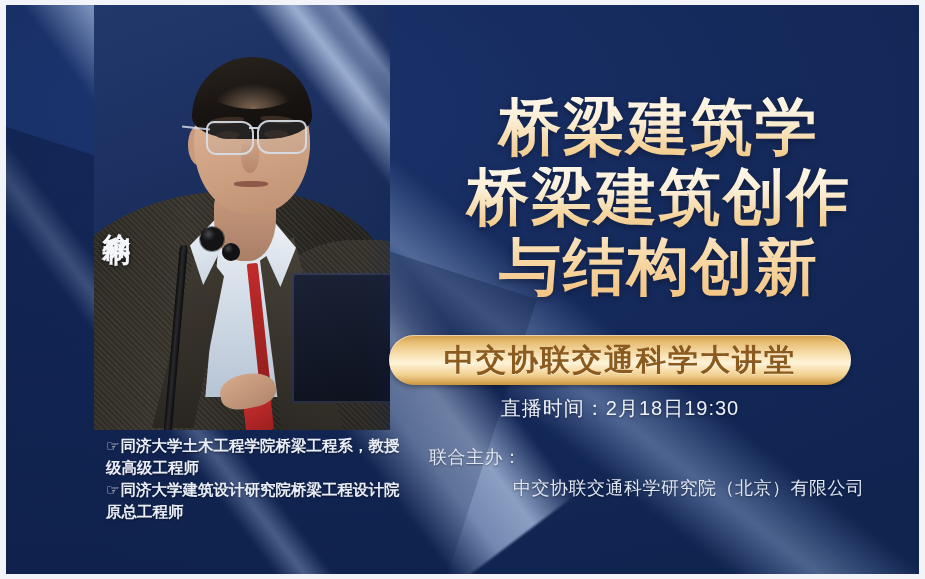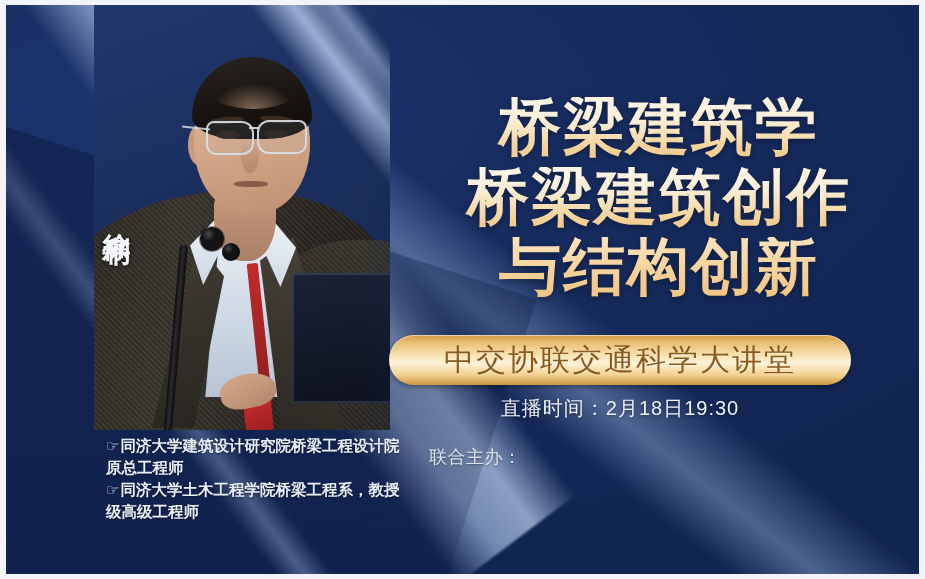--- a/index.html
+++ b/index.html
@@ -384,21 +384,21 @@
     border-radius: 26px;
     background:
       linear-gradient(180deg, #cf9b44 0%, #e7bd72 14%, #f9e4b7 42%, #fdf3d9 56%, #f2d190 80%, #cb963f 100%);
     box-shadow: 0 2px 5px rgba(0,0,0,0.35), inset 0 1px 0 rgba(255,255,255,0.55);
     display: flex;
     align-items: center;
     justify-content: center;
   }
   .pill-text {
     font-size: 30px;
-    font-weight: 400;
+    font-weight: 700;
     letter-spacing: 2px;
     color: #8a5a1e;
     text-shadow: 0 1px 0 rgba(255,255,255,0.45);
     line-height: 1;
   }
 
   
   .time-line {
     position: absolute;
     left: 383px;
@@ -472,36 +472,39 @@
       <div class="ph-mic-stem"></div>
       <div class="ph-mic-head"></div>
       <div class="ph-mic-head2"></div>
       <div class="ph-hand"></div>
       <div class="ph-fade-r"></div>
     </div>
 
     <div class="speaker-name">徐利平</div>
 
     <div class="creds">
+      <div class="line"><span class="hand">☞</span><span>同济大学土木工程学院桥梁工程系，教授级高级工程师</span></div>
       <div class="line"><span class="hand">☞</span><span>同济大学建筑设计研究院桥梁工程设计院原总工程师</span></div>
-      <div class="line"><span class="hand">☞</span><span>同济大学土木工程学院桥梁工程系，教授级高级工程师</span></div>
     </div>
 
     <div class="title-block">
       <div class="title-line t1">桥梁建筑学</div>
       <div class="title-line t2">桥梁建筑创作</div>
       <div class="title-line t3">与结构创新</div>
     </div>
 
     <div class="pill">
       <span class="pill-text">中交协联交通科学大讲堂</span>
     </div>
 
     <div class="time-line">直播时间：2月18日19:30</div>
 
     <div class="orgs">
       <div class="row">
         <span class="lbl">联合主办：</span>
       </div>
+      <div class="row">
+        <span class="indent">中交协联交通科学研究院（北京）有限公司</span>
+      </div>
     </div>
 
   </div>
 </div>
 
 </body></html>

